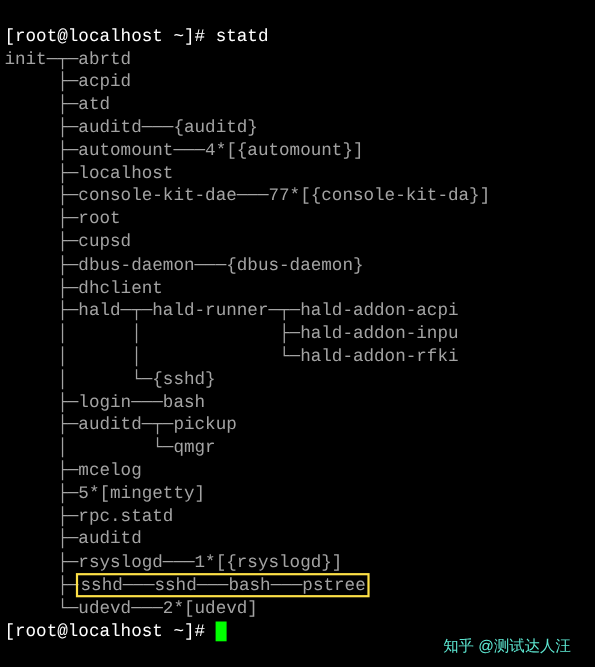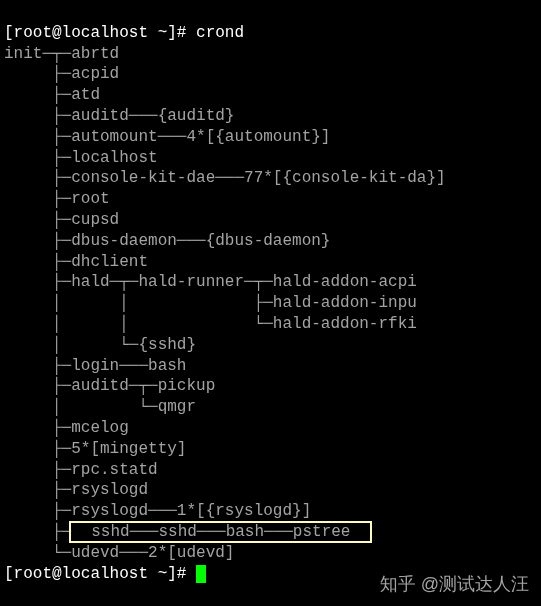--- a/index.html
+++ b/index.html
@@ -1,27 +1,27 @@
 <!DOCTYPE html>
 <html><head>
 <meta charset="utf-8">
 <style>
   html,body{margin:0;padding:0;background:#000;color:#fff;font-family:"Courier New",monospace;font-size:16px;line-height:1.3;width:541px;height:606px;overflow:hidden}
   .term{white-space:pre;padding:2px 4px}
   .prompt{color:#fff}
   .cyan{color:#a3a3a3}
   .cursor{display:inline-block;width:10px;height:18px;background:#0f0;vertical-align:text-bottom}
-  .hl{border:2px solid #fef9c3;padding:0 20px;margin-left:-2px}
-  .wm{position:absolute;right:12px;bottom:10px;color:#a3a3a3;font-size:18px;font-family:sans-serif}
+  .hl{border:2px solid #fde047;padding:0 2px;margin-left:-2px}
+  .wm{position:absolute;right:22px;bottom:10px;color:#5eead4;font-size:14px;font-family:sans-serif}
 </style>
 </head>
 <body>
 
 <div class="term">
-<span class="prompt"><span>[root@localhost ~]#</span> <span>crond</span></span>
+<span class="prompt"><span>[root@localhost ~]#</span> <span>statd</span></span>
 <span class="cyan">init─┬─abrtd</span>
 <span class="cyan">     ├─acpid</span>
 <span class="cyan">     ├─atd</span>
 <span class="cyan">     ├─auditd───{auditd}</span>
 <span class="cyan">     ├─automount───4*[{automount}]</span>
 <span class="cyan">     ├─localhost</span>
 <span class="cyan">     ├─console-kit-dae───77*[{console-kit-da}]</span>
 <span class="cyan">     ├─root</span>
 <span class="cyan">     ├─cupsd</span>
 <span class="cyan">     ├─dbus-daemon───{dbus-daemon}</span>
@@ -29,20 +29,20 @@
 <span class="cyan">     ├─hald─┬─hald-runner─┬─hald-addon-acpi</span>
 <span class="cyan">     │      │             ├─hald-addon-inpu</span>
 <span class="cyan">     │      │             └─hald-addon-rfki</span>
 <span class="cyan">     │      └─{sshd}</span>
 <span class="cyan">     ├─login───bash</span>
 <span class="cyan">     ├─auditd─┬─pickup</span>
 <span class="cyan">     │        └─qmgr</span>
 <span class="cyan">     ├─mcelog</span>
 <span class="cyan">     ├─5*[mingetty]</span>
 <span class="cyan">     ├─rpc.statd</span>
-<span class="cyan">     ├─rsyslogd</span>
+<span class="cyan">     ├─auditd</span>
 <span class="cyan">     ├─rsyslogd───1*[{rsyslogd}]</span>
 <span><span class="cyan">     ├─</span><span class="hl cyan">sshd───sshd───bash───pstree</span></span>
 <span class="cyan">     └─udevd───2*[udevd]</span>
 <span class="prompt"><span>[root@localhost ~]#</span> <span class="cursor"></span></span>
 </div>
 
 <div class="wm">知乎 @测试达人汪</div>
 
 </body></html>

